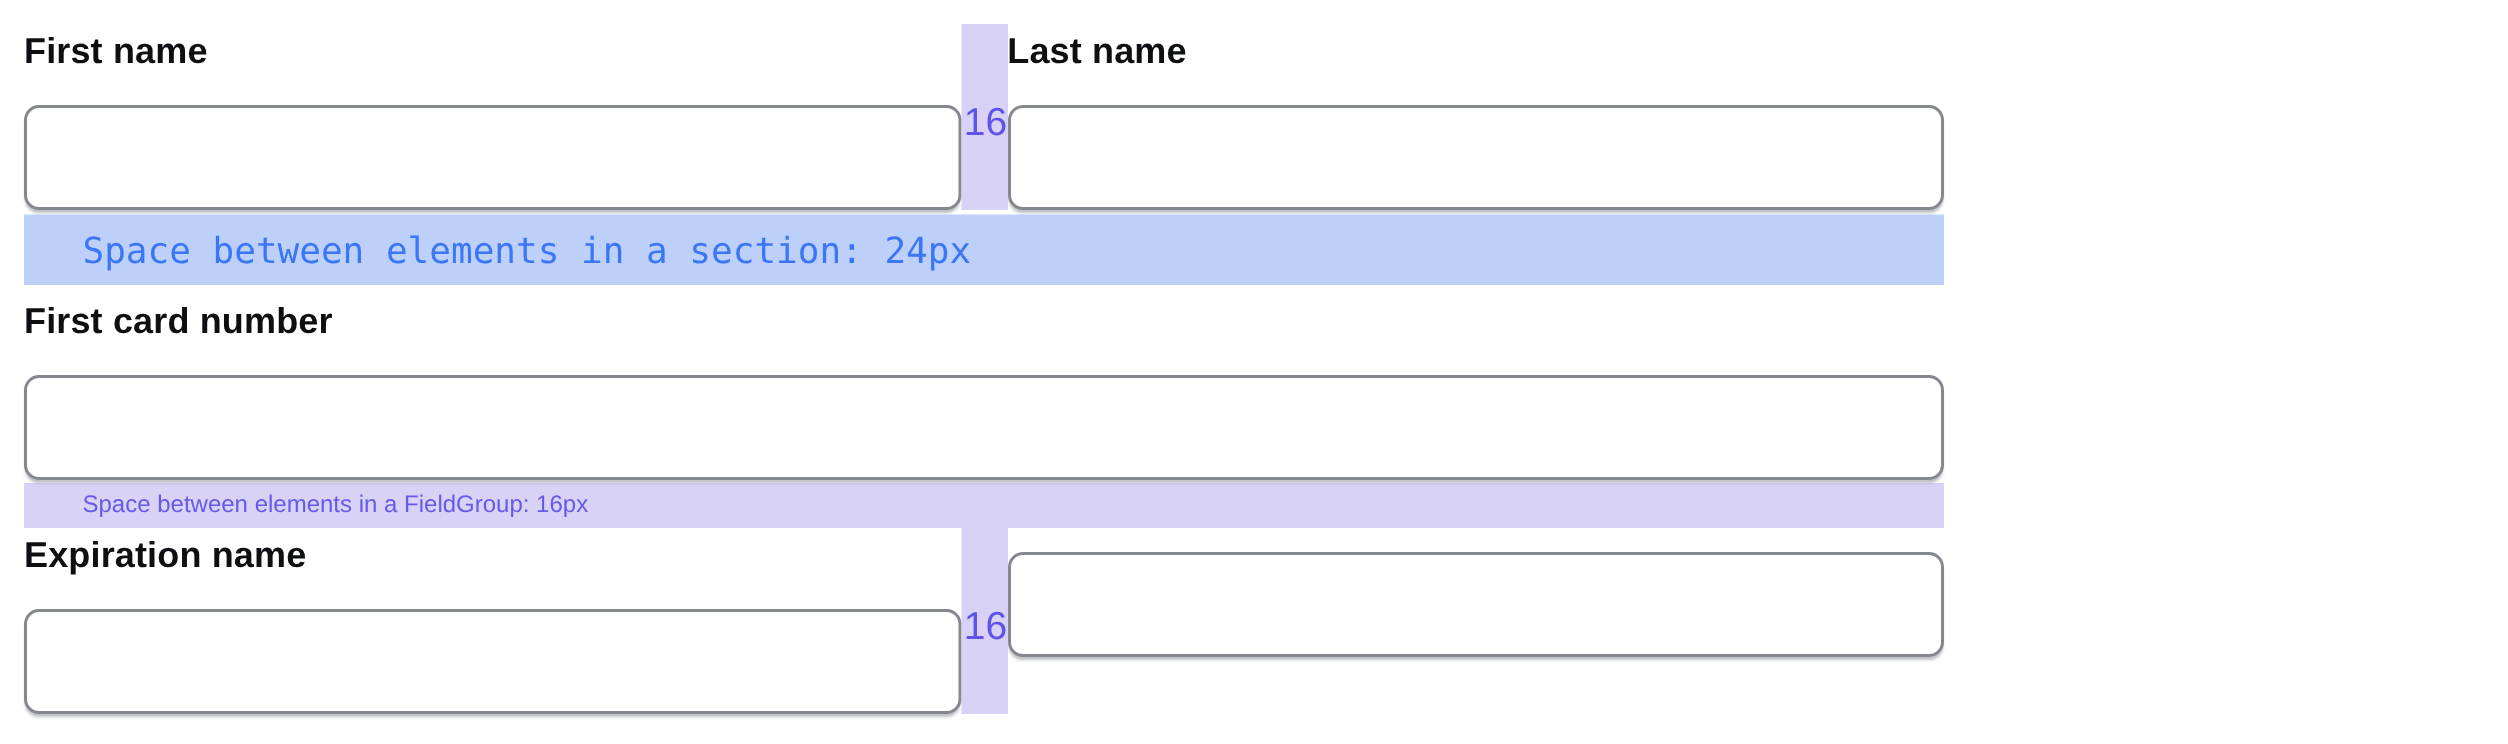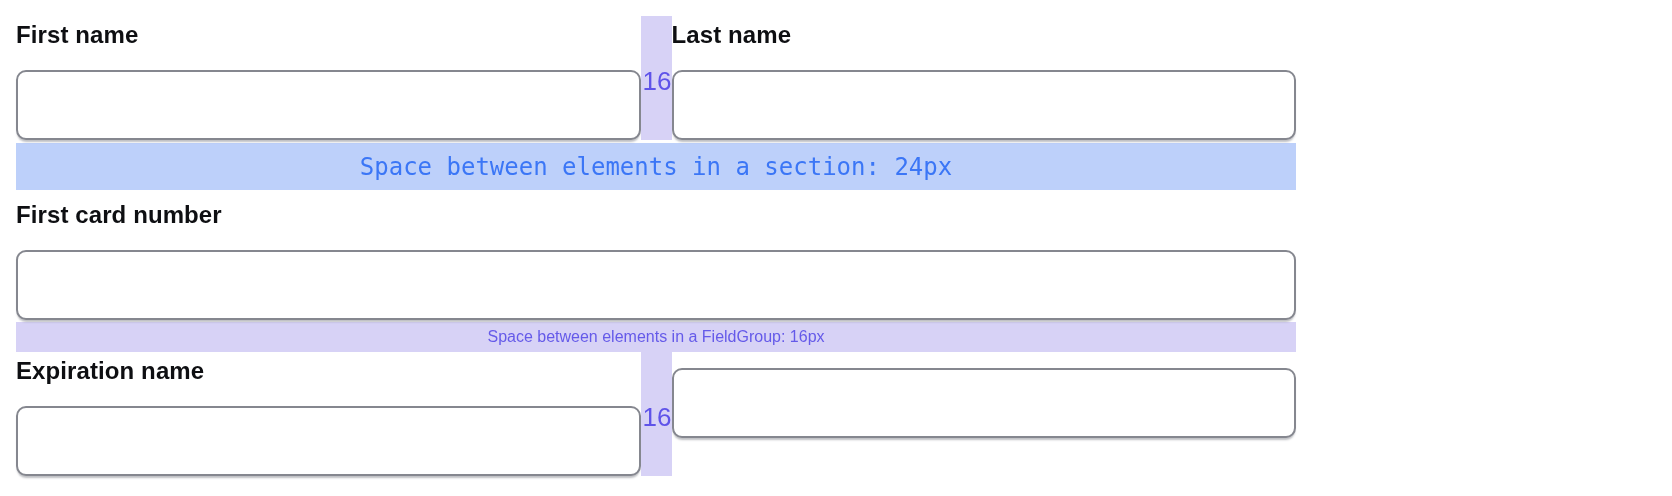--- a/index.html
+++ b/index.html
@@ -60,22 +60,22 @@
     left: 0;
     right: 0;
     text-align: right;
     font-size: 26px;
     line-height: 1;
     color: var(--strip-text, #5f53e9);
   }
   .gap-band {
     display: flex;
     align-items: center;
-    justify-content: center;
     white-space: nowrap;
+    padding-left: 39px;
   }
   .gap-band.section {
     height: 47px;
     margin-top: 3px;
     background: var(--section-band-bg, #bdd0fa);
     color: var(--section-band-text, #3b76f6);
     font-family: "DejaVu Sans Mono", monospace;
     font-size: 24px;
   }
   .gap-band.fieldgroup {

